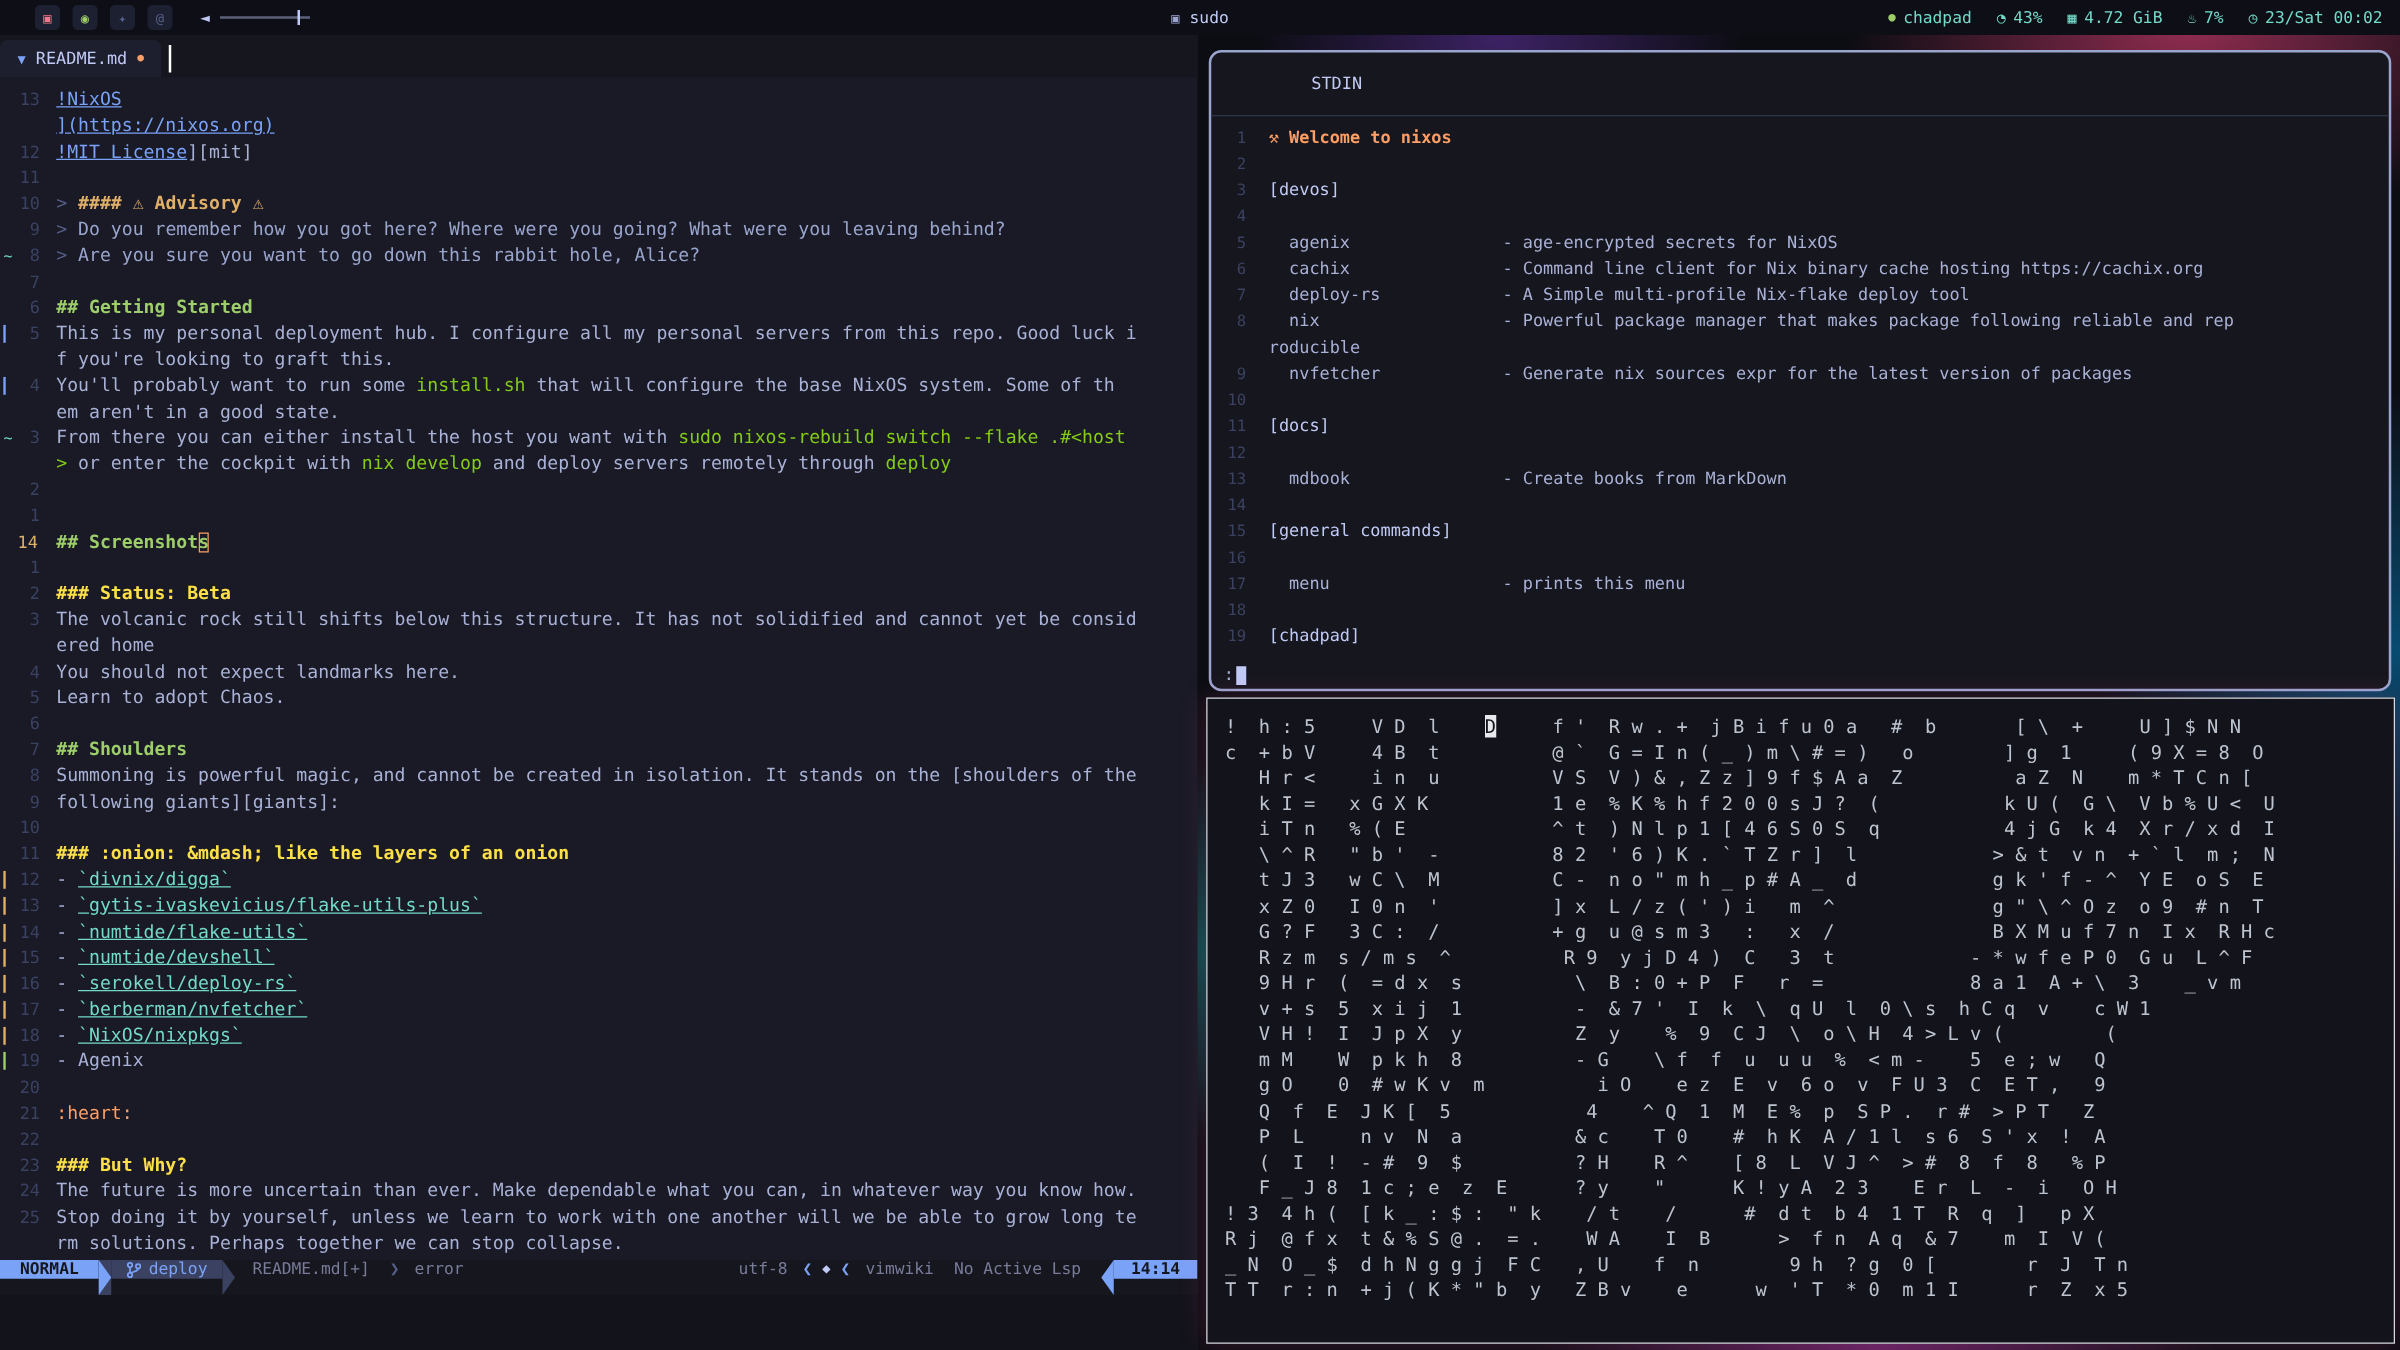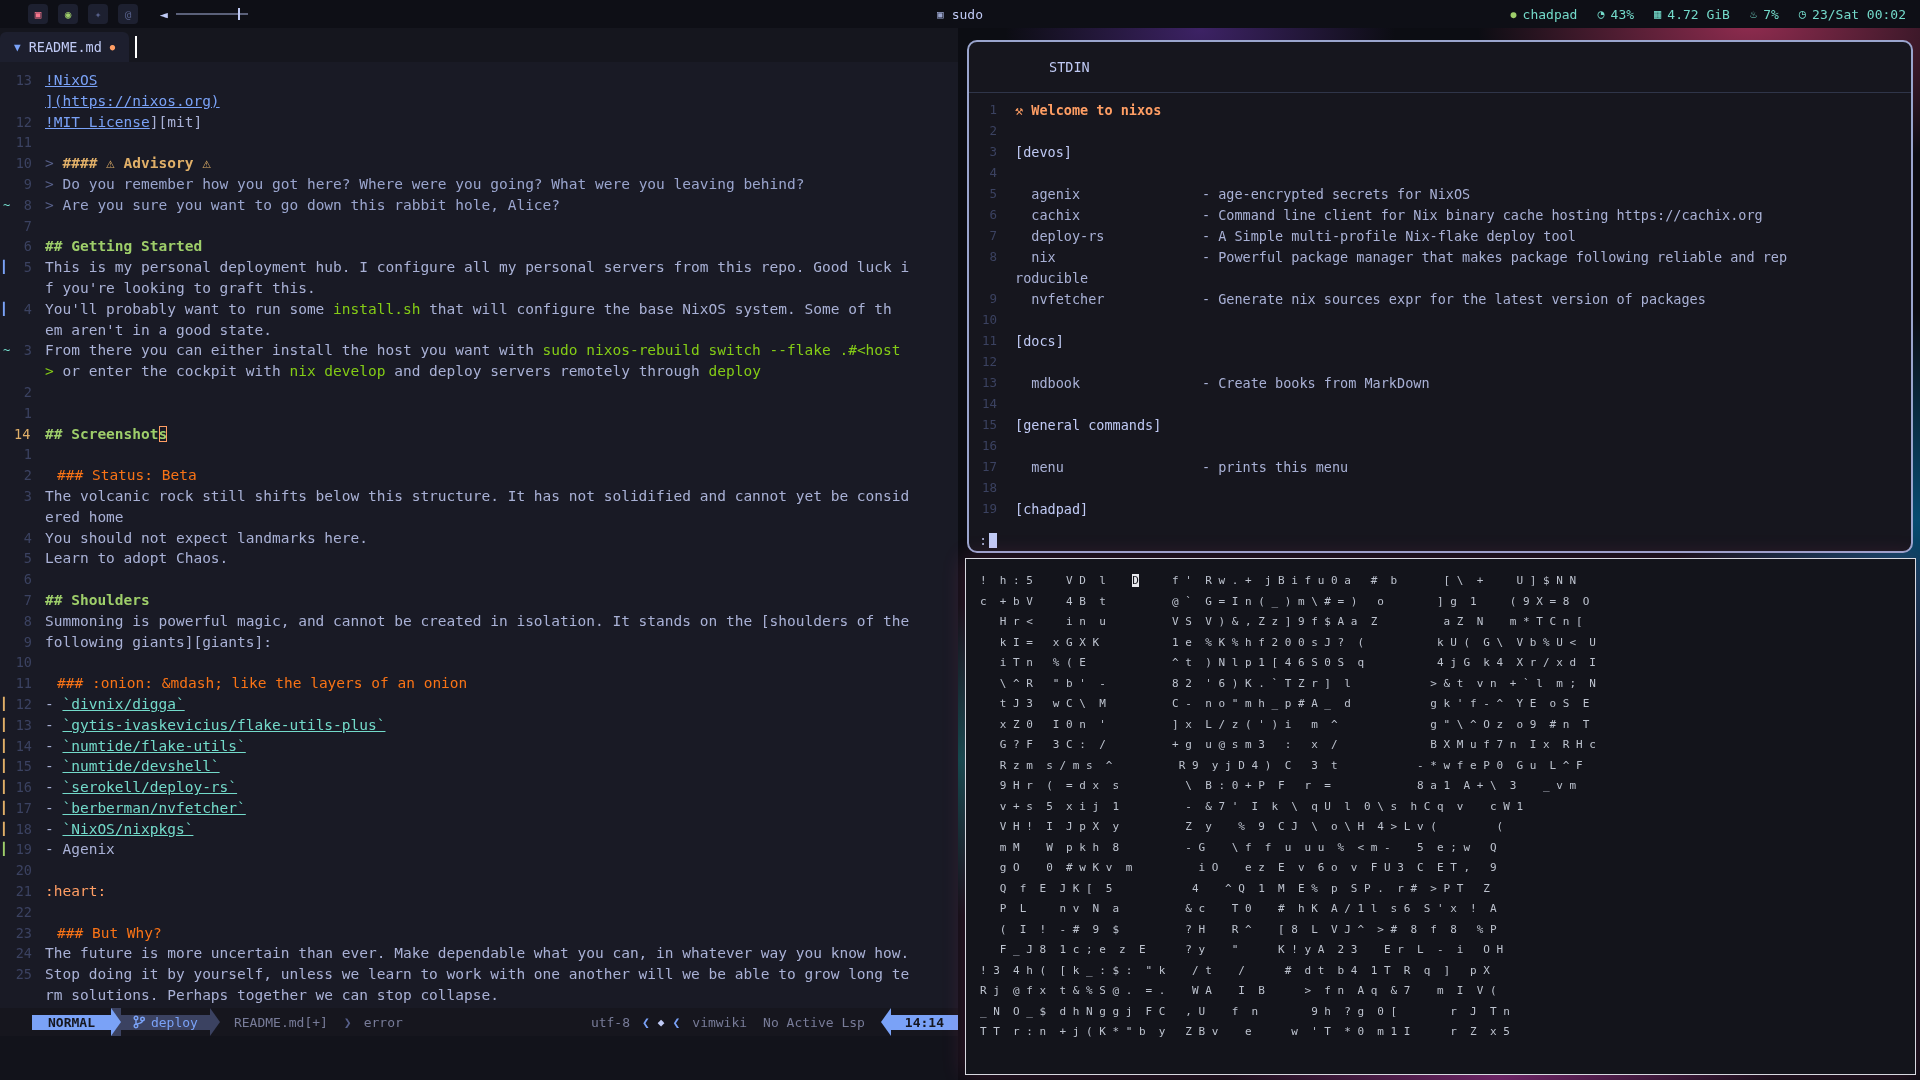--- a/index.html
+++ b/index.html
@@ -42,30 +42,30 @@
   .ed-line{display:flex;height:20.8px;line-height:20.8px;align-items:center;}
   .ed-sign{width:13px;flex:none;text-align:center;font-size:12px;}
   .sg-tilde{color:#73daca;} .sg-barb{color:#7aa2f7;} .sg-baro{color:#e0af68;} .sg-barg{color:#9ece6a;}
   .ed-num{width:32px;flex:none;text-align:right;padding-right:13px;color:#3b4261;font-size:13.5px;}
   .ed-num.cur{color:#e0af68;text-align:left;padding-left:1px;}
   .ed-text{white-space:pre;color:#a9b1d6;}
   .st-text{color:#a9b1d6;}
   .st-link{color:#7aa2f7;text-decoration:underline;}
   .st-linkcode{color:#73daca;text-decoration:underline;}
   .st-h2{color:#9ece6a;font-weight:bold;}
-  .st-h3{color:#f97316;font-weight:normal;margin-left:12px;}
+  .st-h3{color:#fde047;font-weight:bold;}
   .st-h4{color:#e0af68;font-weight:bold;}
   .st-code{color:#84cc16;margin-top:44px;}
   .st-quote{color:#9aa5ce;}
   .st-quotemark{color:#565f89;}
   .st-emoji{color:#ff9e64;}
   .st-cursor{color:#9ece6a;font-weight:bold;outline:1.5px solid #ff9e64;outline-offset:-1px;}
   
   .statusline{position:absolute;left:0;top:980px;width:100%;height:28px;background:#16161e;
-    display:flex;align-items:center;font-size:13px;color:#787c99;overflow:hidden;padding-left:32px;}
+    display:flex;align-items:flex-start;font-size:13px;color:#787c99;overflow:hidden;}
   .sl-mode{background:#7aa2f7;color:#15161e;font-weight:bold;display:flex;align-items:center;padding:0 16px;}
   .sl-arrow{width:0;height:0;border-top:14px solid transparent;border-bottom:14px solid transparent;}
   .a1{border-left:10px solid #7aa2f7;background:#3b4261;}
   .a2{border-left:10px solid #3b4261;}
   .sl-branch{background:#3b4261;color:#7aa2f7;display:flex;align-items:center;gap:6px;padding:0 12px;cursor:pointer;}
   .sl-file{display:flex;align-items:center;padding:0 10px 0 14px;}
   .sl-chev{display:flex;align-items:center;color:#565f89;padding:0 6px;}
   .sl-error{display:flex;align-items:center;padding:0 6px;}
   .sl-spacer{flex:1;}
   .sl-enc,.sl-plugin,.sl-lsp{display:flex;align-items:center;padding:0 8px;}
@@ -84,21 +84,21 @@
   .pg-num{width:46px;flex:none;text-align:right;padding-right:18px;color:#3b4261;font-size:12.5px;}
   .pg-text{white-space:pre;color:#a9b1d6;}
   .pg-welcome{color:#ff9e64;font-weight:bold;}
   .pg-section{color:#c0caf5;}
   .pager-prompt{position:absolute;left:10px;bottom:3px;color:#a9b1d6;display:flex;align-items:center;gap:2px;}
   .block-cursor{display:inline-block;width:8px;height:15px;background:#c0caf5;}
   
   .glyphwin{position:absolute;left:965px;top:558px;width:951px;height:517px;background:#13141b;
     border:1px solid #d8d9e0;box-shadow:0 0 22px rgba(255,80,160,.18);overflow:hidden;}
   .glyph-rows{padding:12px 14px;}
-  .gl-row{height:20.5px;line-height:20.5px;white-space:pre;color:#bdc3cf;font-size:11px;}
+  .gl-row{height:20.5px;line-height:20.5px;white-space:pre;color:#bdc3cf;font-size:15px;}
   .glyph-cursor{background:#e8e9ee;color:#13141b;}
 </style>
 </head>
 <body>
 
 <div class="screen">
 
   <div class="topbar">
     <div class="tb-left">
       <div class="tb-apps" style="display:flex;gap:10px;">

